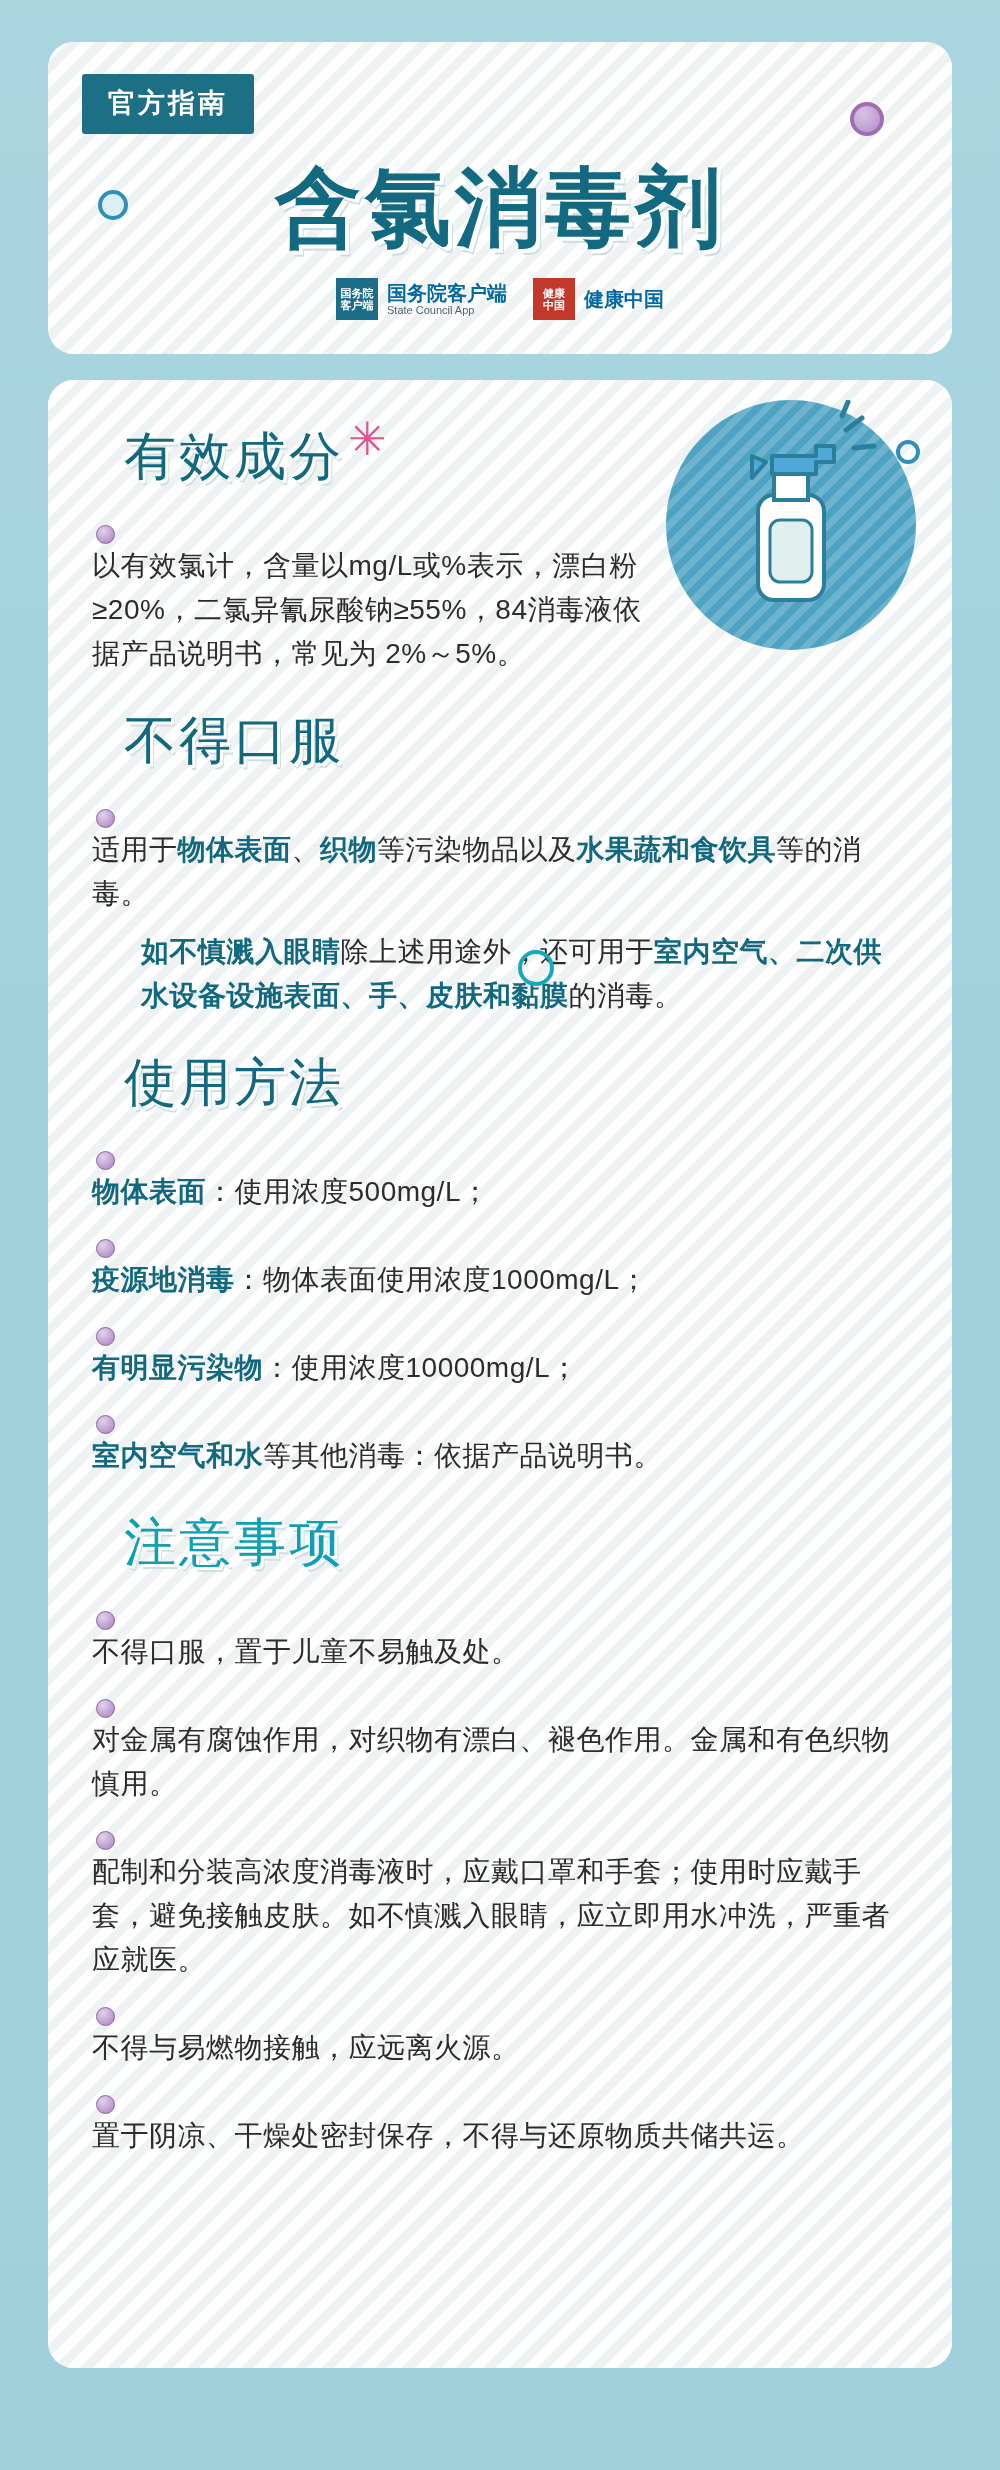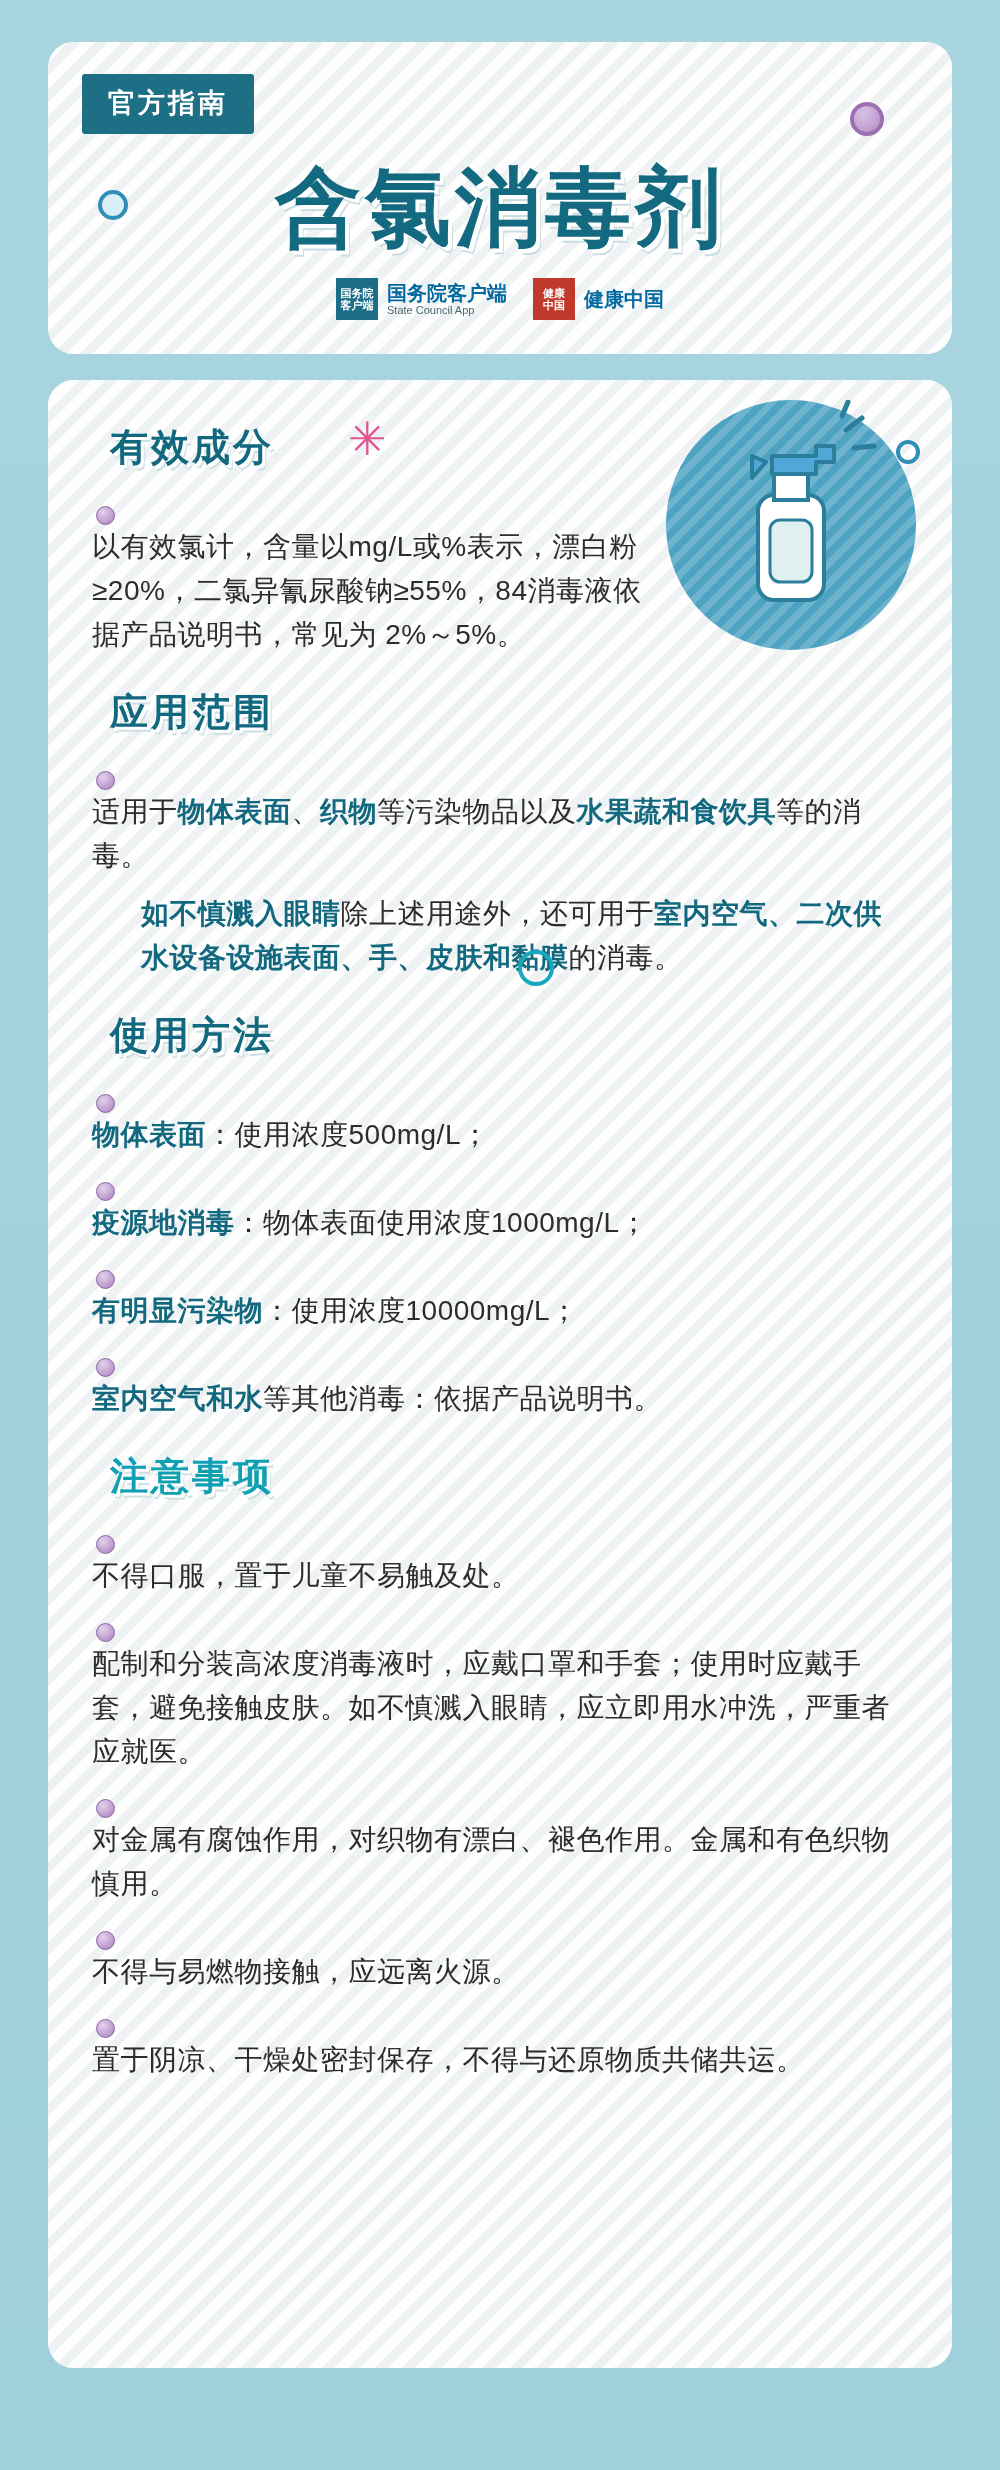--- a/index.html
+++ b/index.html
@@ -131,26 +131,26 @@
   }
 
   
   .body-card {
     height: 1988px;
     padding: 34px 44px 40px 44px;
     box-sizing: border-box;
   }
 
   .section-title {
-    font-size: 38px;
-    font-weight: bold;
+    font-size: 52px;
+    font-weight: normal;
     color: #12697f;
     letter-spacing: 3px;
     text-shadow: 3px 3px 0 #ffffff, 4px 5px 0 #cfe0e4;
-    margin: 6px 0 22px 18px;
+    margin: 6px 0 22px 32px;
   }
   .section-title.teal2 { color: #10a0b4; }
 
   .bullet-row {
     display: flex;
     align-items: flex-start;
     margin: 0 0 14px 0;
     flex-direction: column;
   }
   .dot {
@@ -291,21 +291,21 @@
       <div class="section-title">有效成分</div>
       <div class="bullet-row" style="max-width:560px">
         <div class="dot"></div>
         <div class="btext">以有效氯计，含量以mg/L或%表示，漂白粉≥20%，二氯异氰尿酸钠≥55%，84消毒液依据产品说明书，常见为 2%～5%。</div>
       </div>
     </div>
 
     <div class="ring-open" style="position:absolute; top:570px; left:470px;"></div>
 
     <div class="sec">
-      <div class="section-title">应用范围</div>
+      <div class="section-title">不得口服</div>
       <div class="bullet-row">
         <div class="dot"></div>
         <div class="btext">适用于<b>物体表面</b>、<b>织物</b>等污染物品以及<b>水果</b><b>蔬和食饮具</b>等的消毒。</div>
       </div>
       <div class="para"><b>如不慎溅入眼睛</b>除上述用途外，还可用于<b>室内空气、二次供水设备设施表面、手、皮肤和黏膜</b>的消毒。</div>
     </div>
 
     <div class="sec">
       <div class="section-title">使用方法</div>
       <div class="bullet-row">
@@ -328,25 +328,25 @@
 
     <div class="sec">
       <div class="section-title teal2">注意事项</div>
 
       <div class="bullet-row">
         <div class="dot"></div>
         <div class="btext">不得口服，置于儿童不易触及处。</div>
       </div>
       <div class="bullet-row">
         <div class="dot"></div>
+        <div class="btext">对金属有腐蚀作用，对织物有漂白、褪色作用。金属和有色织物慎用。</div>
+      </div>
+      <div class="bullet-row">
+        <div class="dot"></div>
         <div class="btext">配制和分装高浓度消毒液时，应戴口罩和手套；使用时应戴手套，避免接触皮肤。如不慎溅入眼睛，应立即用水冲洗，严重者应就医。</div>
-      </div>
-      <div class="bullet-row">
-        <div class="dot"></div>
-        <div class="btext">对金属有腐蚀作用，对织物有漂白、褪色作用。金属和有色织物慎用。</div>
       </div>
       <div class="bullet-row">
         <div class="dot"></div>
         <div class="btext">不得与易燃物接触，应远离火源。</div>
       </div>
       <div class="bullet-row">
         <div class="dot"></div>
         <div class="btext">置于阴凉、干燥处密封保存，不得与还原物质共储共运。</div>
       </div>
     </div>

